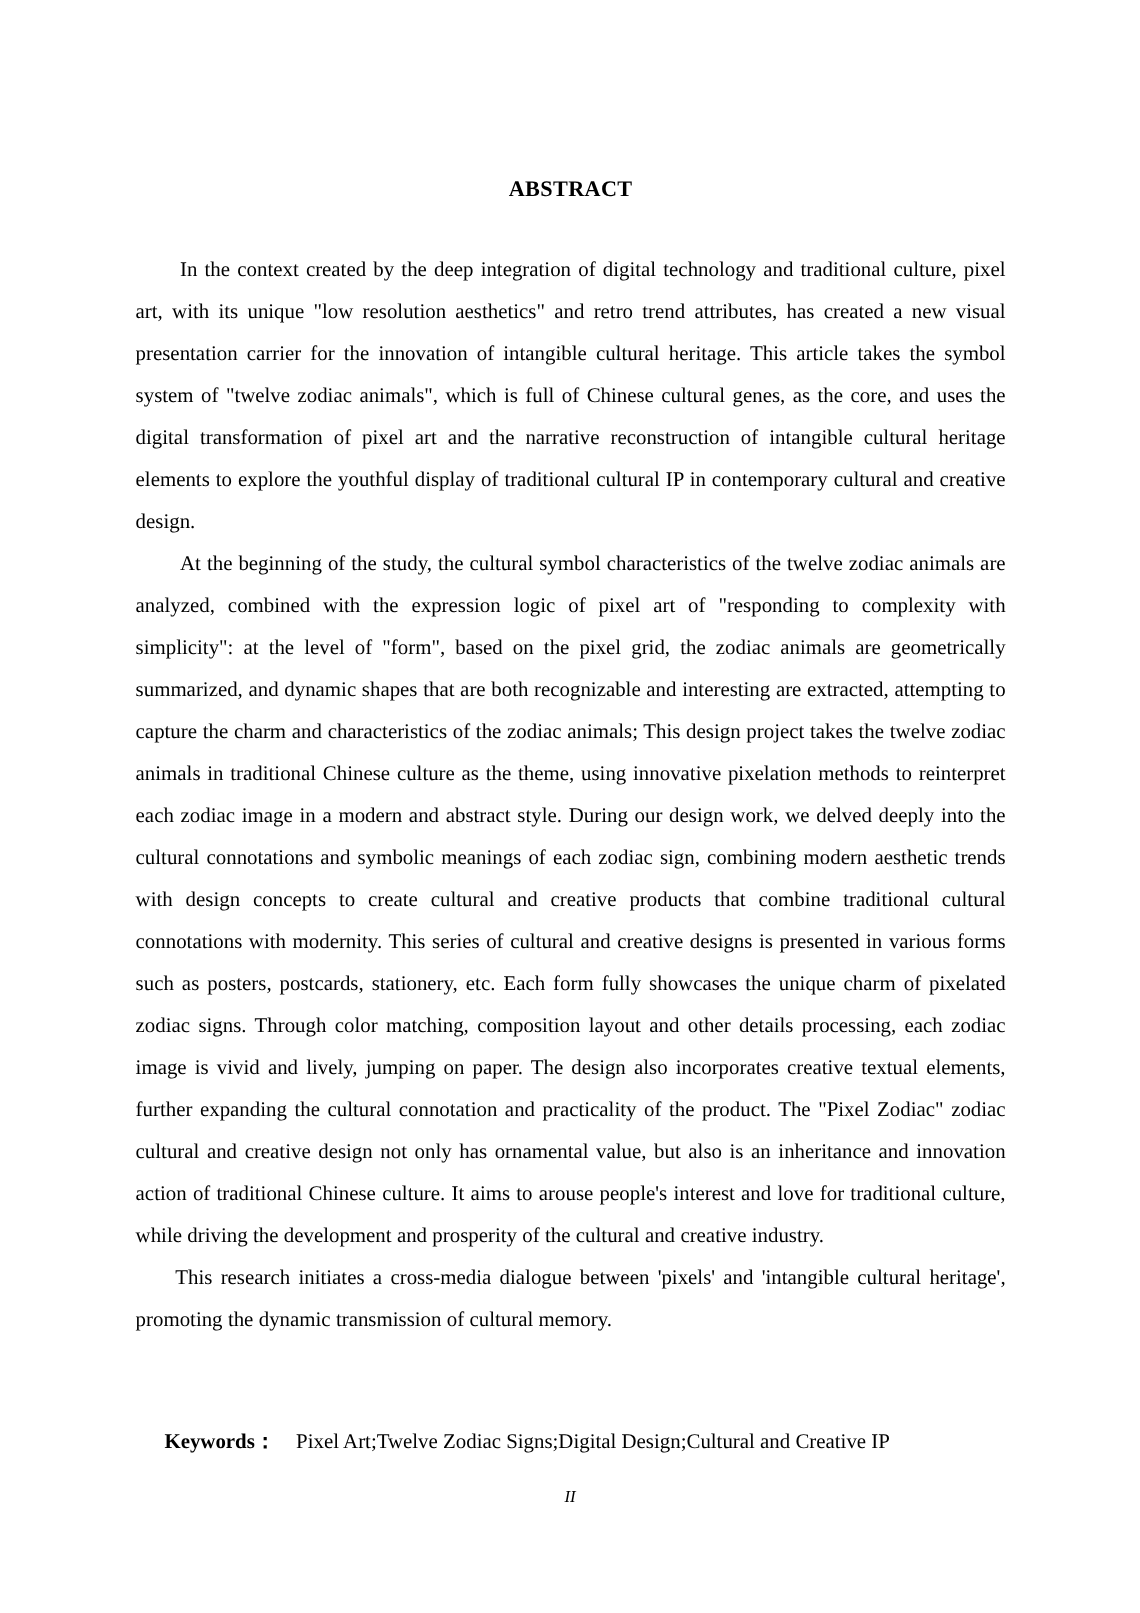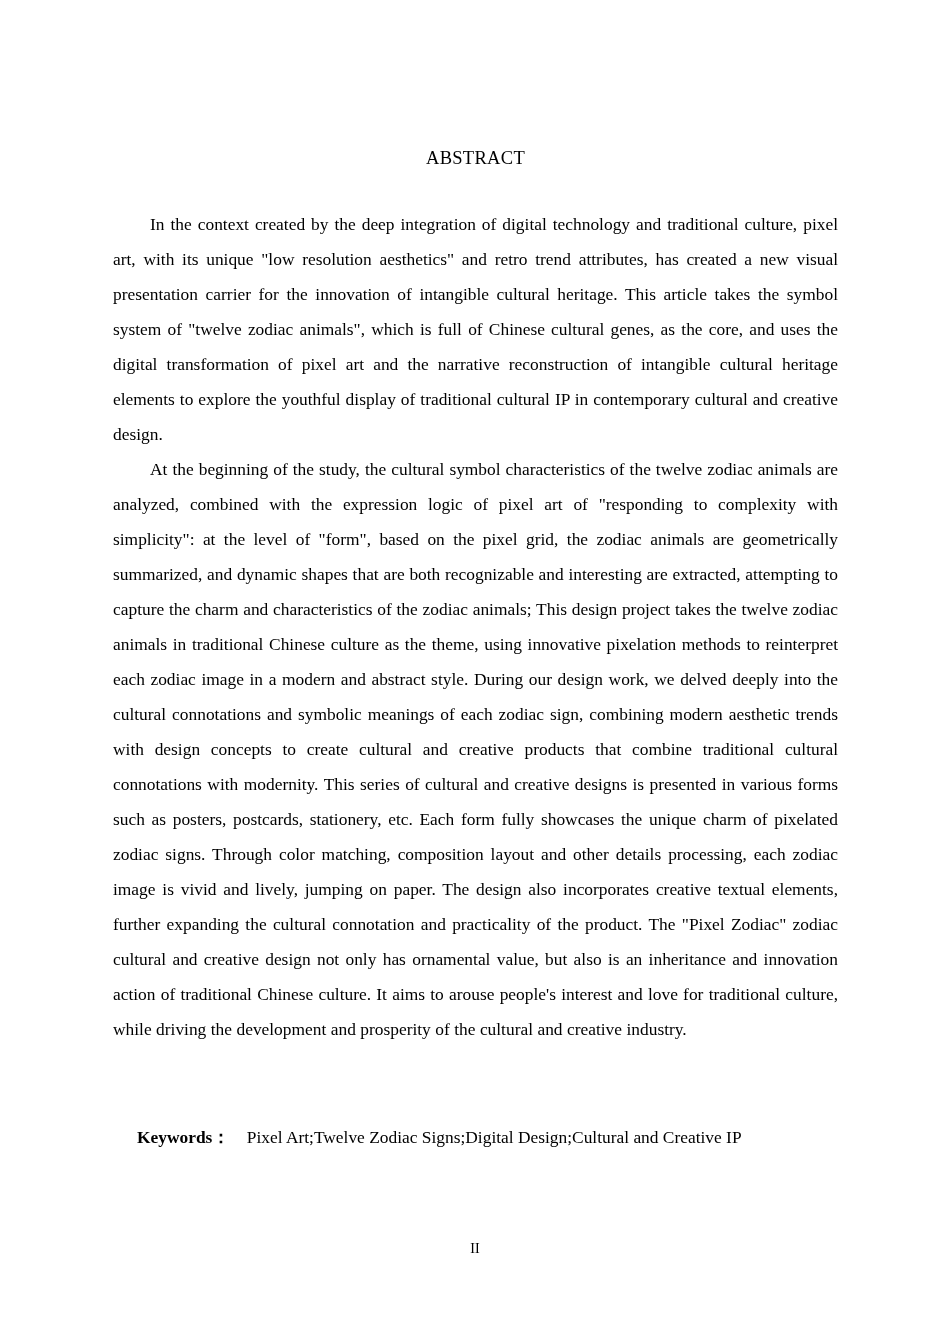--- a/index.html
+++ b/index.html
@@ -31,21 +31,21 @@
   }
   .doc-title {
     margin: 0;
     padding: 0;
     position: absolute;
     left: 0;
     top: 148px;
     width: 725px;
     text-align: center;
     font-size: 18.5px;
-    font-weight: normal;
+    font-weight: bold;
     letter-spacing: 0.3px;
     font-family: "Liberation Serif", "DejaVu Serif", serif;
   }
   .body-block {
     position: absolute;
     left: 0;
     top: 207px;
     width: 725px;
   }
   p.para {
@@ -58,21 +58,21 @@
     text-indent: 37px;
     hyphens: none;
     word-spacing: 0.1px;
   }
   p.para.last-para {
     text-indent: 33px;
   }
   .keywords-line {
     position: absolute;
     left: 24px;
-    top: 1122px;
+    top: 1186px;
     width: 700px;
     font-size: 17.4px;
     line-height: 31.8px;
     white-space: nowrap;
   }
   .kw-label {
     font-weight: bold;
   }
   .kw-gap {
     display: inline-block;
@@ -83,33 +83,35 @@
   }
   .page-number {
     position: absolute;
     left: 0;
     top: 1240px;
     width: 950px;
     text-align: center;
     font-size: 14px;
     line-height: 18px;
     font-family: "Liberation Serif", "DejaVu Serif", serif;
+    font-style: italic;
   }
 </style>
 </head>
 <body>
 
 <div class="page">
   <div class="content">
 
     <h1 class="doc-title">ABSTRACT</h1>
 
     <div class="body-block">
       <p class="para">In the context created by the deep integration of digital technology and traditional culture, pixel art, with its unique "low resolution aesthetics" and retro trend attributes, has created a new visual presentation carrier for the innovation of intangible cultural heritage. This article takes the symbol system of "twelve zodiac animals", which is full of Chinese cultural genes, as the core, and uses the digital transformation of pixel art and the narrative reconstruction of intangible cultural heritage elements to explore the youthful display of traditional cultural IP in contemporary cultural and creative design.</p>
       <p class="para">At the beginning of the study, the cultural symbol characteristics of the twelve zodiac animals are analyzed, combined with the expression logic of pixel art of "responding to complexity with simplicity": at the level of "form", based on the pixel grid, the zodiac animals are geometrically summarized, and dynamic shapes that are both recognizable and interesting are extracted, attempting to capture the charm and characteristics of the zodiac animals; This design project takes the twelve zodiac animals in traditional Chinese culture as the theme, using innovative pixelation methods to reinterpret each zodiac image in a modern and abstract style. During our design work, we delved deeply into the cultural connotations and symbolic meanings of each zodiac sign, combining modern aesthetic trends with design concepts to create cultural and creative products that combine traditional cultural connotations with modernity. This series of cultural and creative designs is presented in various forms such as posters, postcards, stationery, etc. Each form fully showcases the unique charm of pixelated zodiac signs. Through color matching, composition layout and other details processing, each zodiac image is vivid and lively, jumping on paper. The design also incorporates creative textual elements, further expanding the cultural connotation and practicality of the product. The "Pixel Zodiac" zodiac cultural and creative design not only has ornamental value, but also is an inheritance and innovation action of traditional Chinese culture. It aims to arouse people's interest and love for traditional culture, while driving the development and prosperity of the cultural and creative industry.</p>
+      <p class="para last-para">This research initiates a cross-media dialogue between 'pixels' and 'intangible cultural heritage', promoting the dynamic transmission of cultural memory.</p>
     </div>
 
     <div class="keywords-line">
       <span class="kw-label">Keywords：</span><span class="kw-gap"></span><span class="kw-values">Pixel Art;Twelve Zodiac Signs;Digital Design;Cultural and Creative IP</span>
     </div>
 
   </div>
 
   <div class="page-number">II</div>
 </div>

